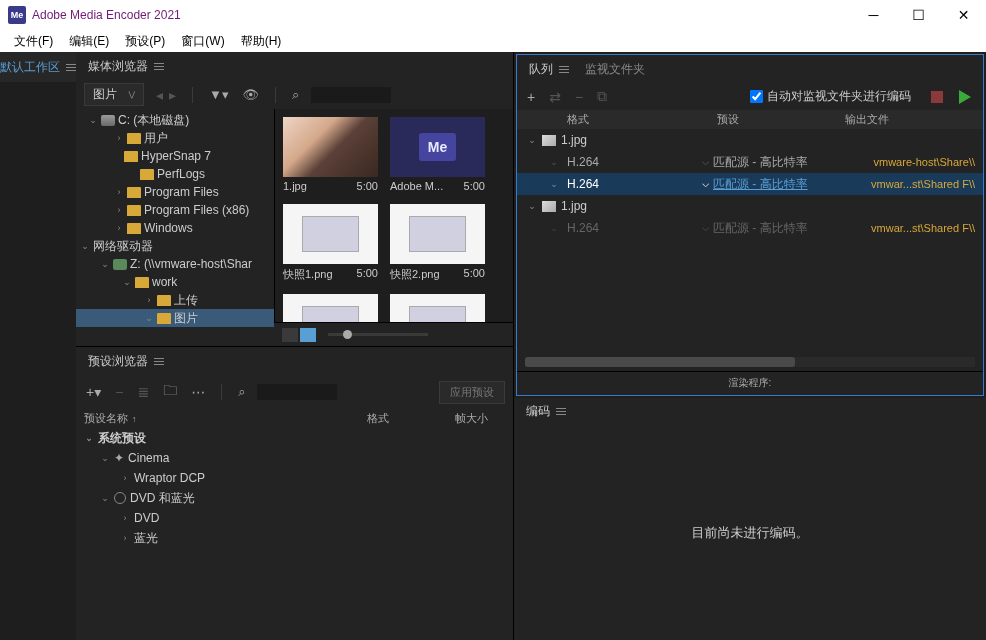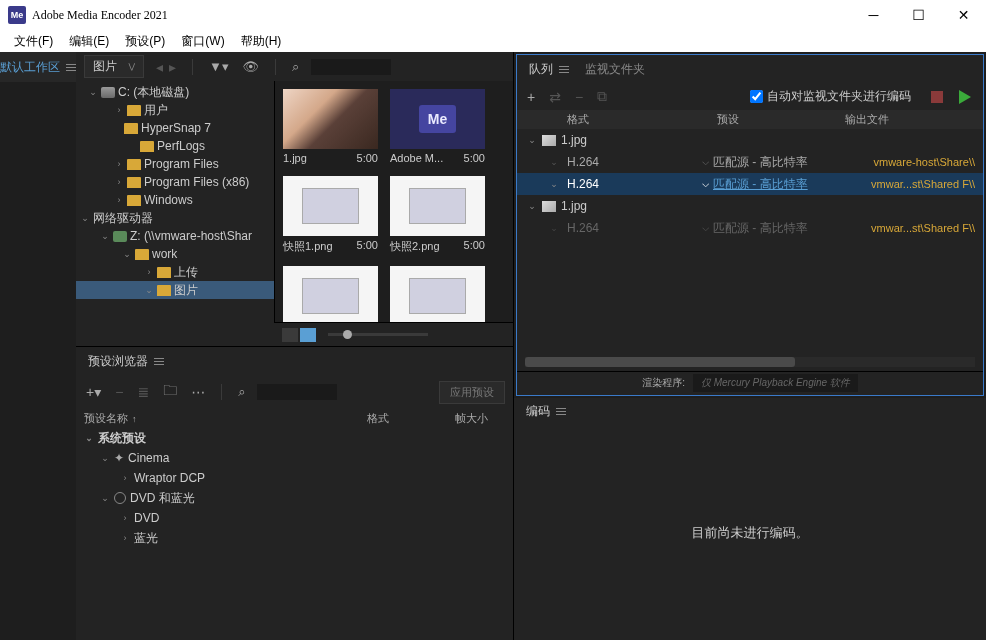--- a/index.html
+++ b/index.html
@@ -1,19 +1,19 @@
 <!DOCTYPE html>
 <html><head>
 <meta charset="utf-8">
 <style>
 * { margin: 0; padding: 0; box-sizing: border-box; font-family: "Segoe UI", "Microsoft YaHei", sans-serif; }
 body { background: #fff; width: 986px; height: 640px; overflow: hidden; font-size: 12px; color: #ccc; }
 .titlebar { height: 30px; background: #fff; display: flex; align-items: center; padding: 0 0 0 8px; }
 .me-icon { width: 18px; height: 18px; background: #3a3a8a; display: inline-flex; align-items: center; justify-content: center; color: #fff; font-size: 9px; font-weight: bold; border-radius: 2px; margin-right: 6px; }
-.title-text { color: #000000; font-size: 12px; flex: 1; font-family: Liberation Serif, serif; }
+.title-text { color: #701a75; font-size: 12px; flex: 1; }
 .winbtns { display: flex; }
 .winbtn { width: 45px; height: 30px; display: flex; align-items: center; justify-content: center; color: #000; font-size: 14px; cursor: pointer; }
 .menubar { height: 22px; background: #fff; padding: 0 6px; display: flex; align-items: center; }
 .menuitem { padding: 2px 8px; color: #000; font-size: 12px; cursor: pointer; }
 .app-body { background: #1e1e1e; height: 588px; display: flex; }
 .workspace-bar { height: 30px; background: #272727; display: flex; align-items: center; justify-content: center; }
 .workspace-label { color: #5a9fd4; font-size: 12px; display: flex; align-items: center; gap: 6px; }
 .main-grid { flex: 1; display: flex; }
 .left-col { width: 438px; display: flex; flex-direction: column; border-right: 1px solid #000; }
 .right-col { flex: 1; display: flex; flex-direction: column; }
@@ -131,20 +131,30 @@
           <span></span>
           <span></span>
           <span></span>
         </span>
     </span>
   </div>
 
   <div class="main-grid">
     <div class="left-col">
       <div class="panel media-browser">
+        <div class="panel-tabs">
+          <span class="panel-tab">
+            <span>媒体浏览器</span>
+            <span class="hamburger">
+                <span></span>
+                <span></span>
+                <span></span>
+              </span>
+          </span>
+        </div>
         <div class="mb-toolbar">
           <div class="dropdown">
             <span>图片</span>
               <span class="dropdown-arrow">⋁</span>
           </div>
           <div class="navarrows">
             <span class="nav-arrow">◂</span>
             <span class="nav-arrow">▸</span>
           </div>
           <span class="sep"></span>
@@ -402,21 +412,20 @@
               </span>
             <span class="q-output">\\vmwar...st\Shared F</span>
           </div>
         </div>
         <div class="spacer-fill"></div>
         <div class="queue-scroll">
             <div class="queue-scroll-thumb"></div>
           </div>
         <div class="render-bar">
           <span>渲染程序:</span>
-          <span class="render-dd">仅 Mercury Playback Engine 软件</span>
         </div>
       </div>
 
       <div class="panel encoding-panel">
         <div class="panel-tabs">
           <span class="panel-tab">
             <span>编码</span>
             <span class="hamburger">
                 <span></span>
                 <span></span>

